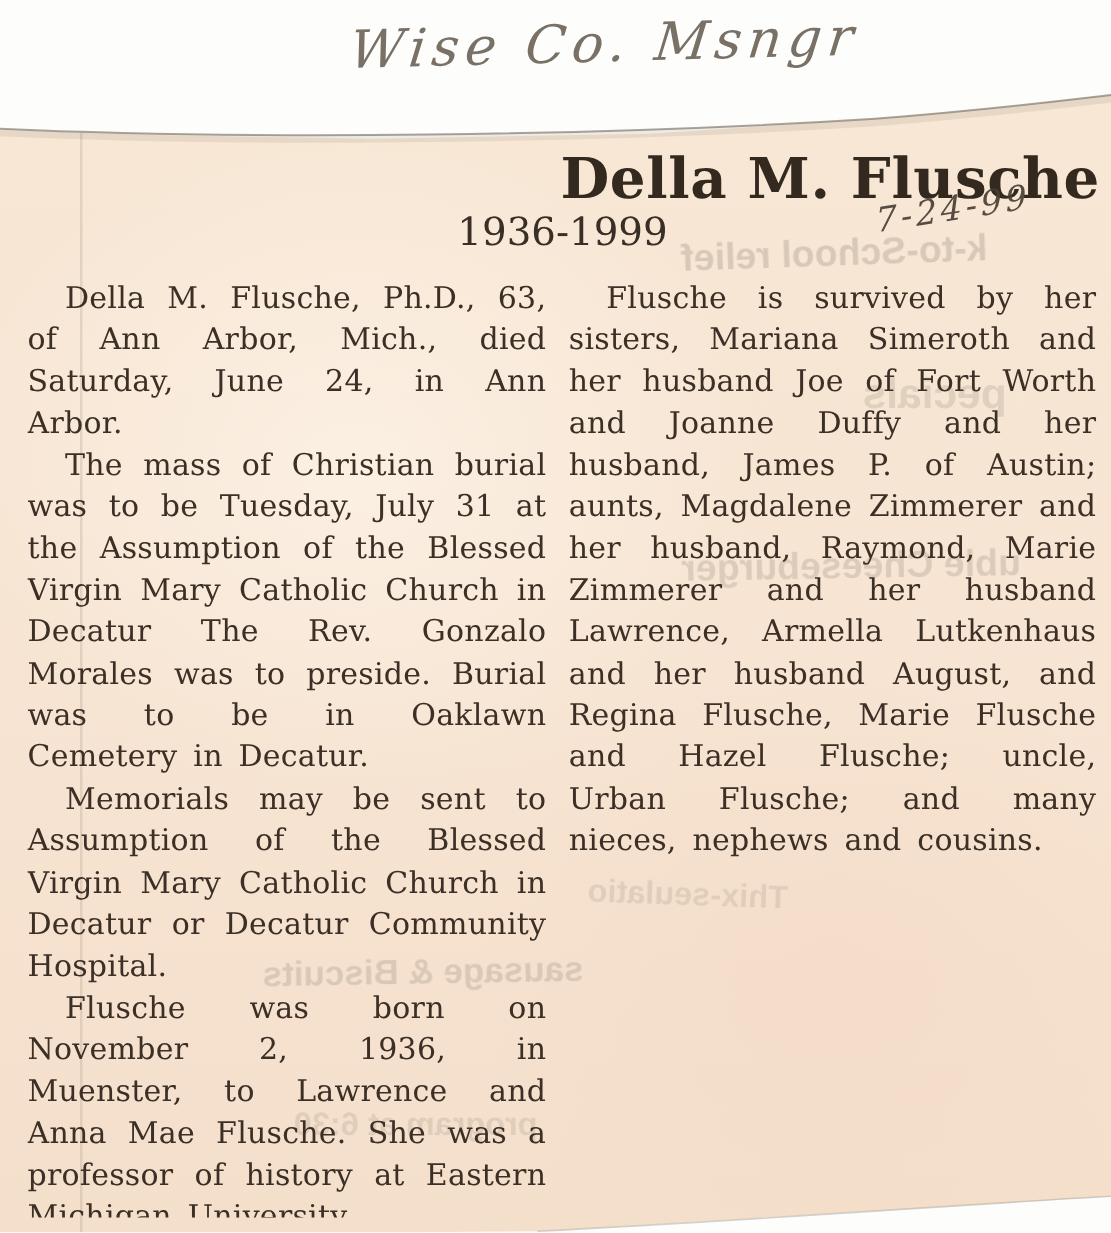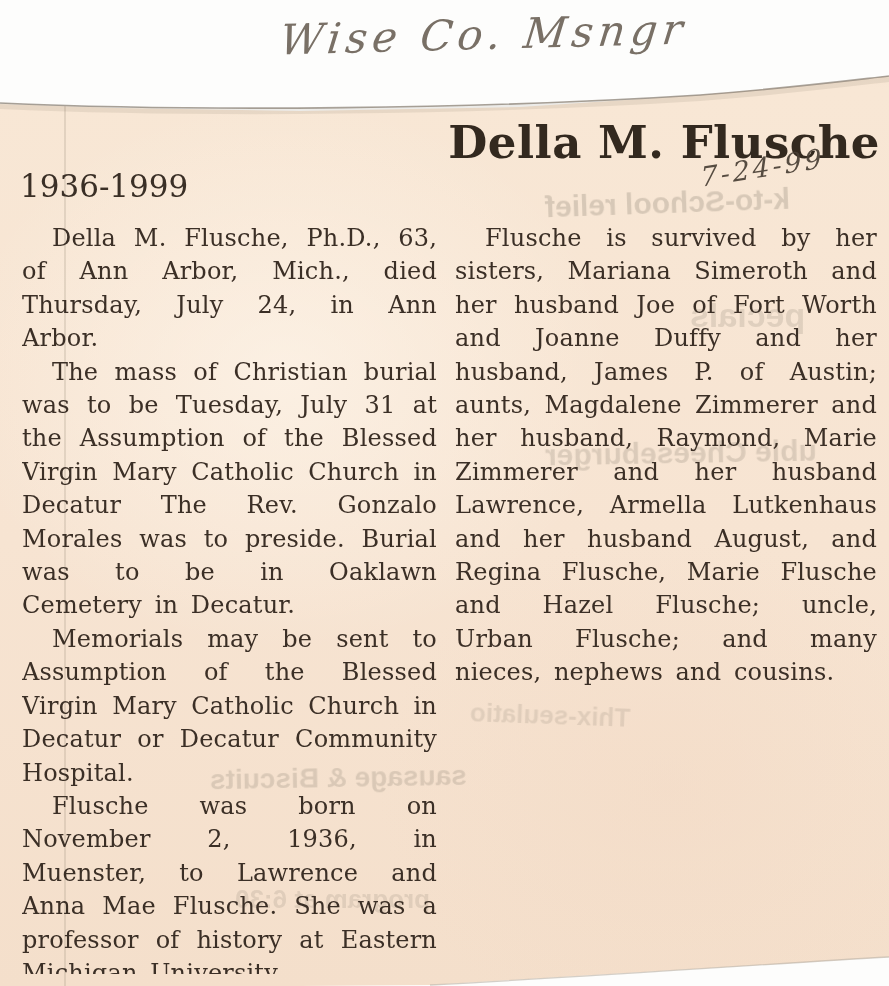--- a/index.html
+++ b/index.html
@@ -72,21 +72,21 @@
   #headline{
     position:absolute;left:20px;top:116px;width:860px;
     text-align:right;
     font-weight:bold;
     font-size:45px;
     color:#33291f;
     letter-spacing:.5px;
   }
   #years{
     position:absolute;left:20px;top:168px;width:860px;
-    text-align:left;
+    text-align:center;
     font-size:31px;
     color:#3a2f26;
   }
   .col{
     position:absolute;top:222px;height:752px;
     color:#3b2f26;
     font-size:24px;
     line-height:33.4px;
     text-align:justify;
     word-spacing:.20em;
@@ -116,21 +116,21 @@
     <div class="ghost g1">pecials</div>
     <div class="ghost g2">uble Cheeseburger</div>
     <div class="ghost g3">Thix-seulatio</div>
     <div class="ghost g4">sausage &amp; Biscuits</div>
     <div class="ghost g5">program at 6:30</div>
 
     <div id="headline">Della M. Flusche</div>
     <div id="years">1936-1999</div>
 
     <div id="col-left" class="col">
-      <p>Della M. Flusche, Ph.D., 63, of Ann Arbor, Mich., died Thursday, July 24, in Ann Arbor.</p>
+      <p>Della M. Flusche, Ph.D., 63, of Ann Arbor, Mich., died Saturday, June 24, in Ann Arbor.</p>
       <p>The mass of Christian burial was to be Tuesday, July 31 at the Assumption of the Blessed Virgin Mary Catholic Church in Decatur The Rev. Gonzalo Morales was to preside. Burial was to be in Oaklawn Cemetery in Decatur.</p>
       <p>Memorials may be sent to Assumption of the Blessed Virgin Mary Catholic Church in Decatur or Decatur Community Hospital.</p>
       <p>Flusche was born on November 2, 1936, in Muenster, to Lawrence and Anna Mae Flusche. She was a professor of history at Eastern Michigan University,</p>
     </div>
     <div id="col-right" class="col">
       <p>Flusche is survived by her sisters, Mariana Simeroth and her husband Joe of Fort Worth and Joanne Duffy and her husband, James P. of Austin; aunts, Magdalene Zimmerer and her husband, Raymond, Marie Zimmerer and her husband Lawrence, Armella Lutkenhaus and her husband August, and Regina Flusche, Marie Flusche and Hazel Flusche; uncle, Urban Flusche; and many nieces, nephews and cousins.</p>
     </div>
   </div>
 
   <div id="hand-date" class="hand">7-24-99</div>

